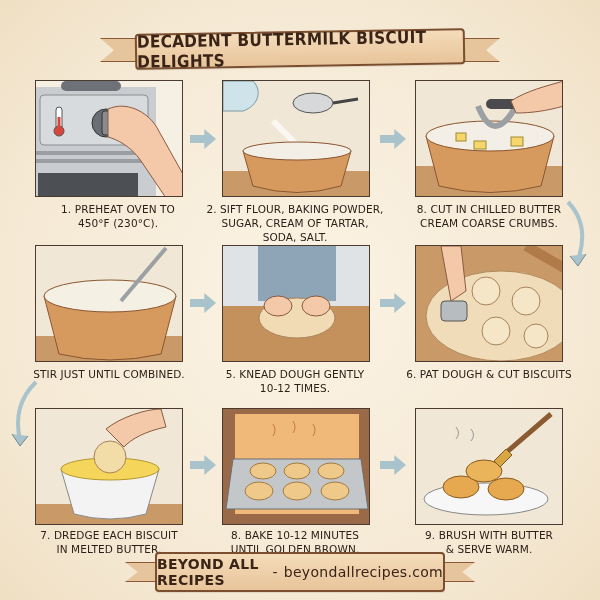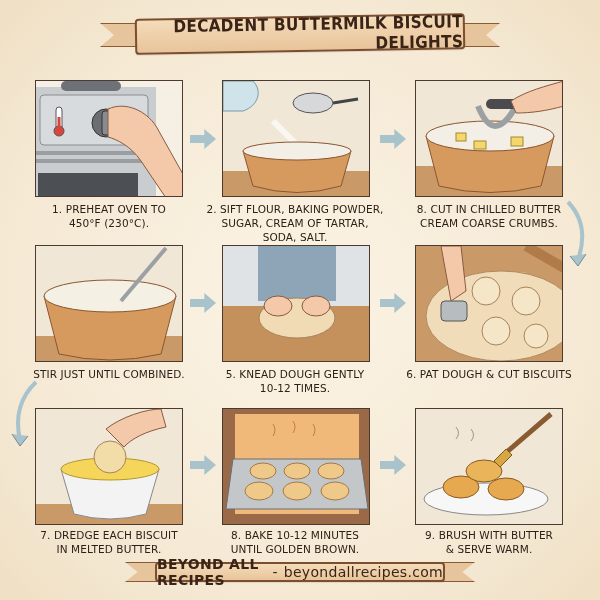--- a/index.html
+++ b/index.html
@@ -7,39 +7,39 @@
   body {
     background: radial-gradient(ellipse at center, #fbf3e4 0%, #f5e9d4 70%, #efdfc3 100%);
     font-family: "DejaVu Sans", sans-serif;
     color: #3a2a20;
     position: relative;
   }
   .banner {
     position: absolute; left: 50%; transform: translateX(-50%);
     display: flex; align-items: center; justify-content: center;
   }
-  .banner-top { top: 9px; width: 400px; height: 50px; text-align: right; }
+  .banner-top { top: 24px; width: 400px; height: 50px; }
   .banner-bottom { top: 552px; width: 350px; height: 40px; }
   .banner .tail {
     position: absolute; top: 14px; width: 40px; height: 24px;
     background: #e6c49c; border: 1.5px solid #8a5a36;
   }
   .banner-bottom .tail { top: 10px; height: 20px; width: 36px; }
   .banner .tail.left { left: 0; clip-path: polygon(0 0, 100% 0, 100% 100%, 0 100%, 35% 50%); }
   .banner .tail.right { right: 0; clip-path: polygon(0 0, 100% 0, 65% 50%, 100% 100%, 0 100%); }
   .banner .ribbon {
     position: relative; z-index: 2;
     background: linear-gradient(180deg, #f4dcba 0%, #e8c49a 100%);
     border: 2px solid #7a4e2e; border-radius: 4px;
     display: flex; align-items: center; justify-content: center;
     color: #3a2418; letter-spacing: 0.3px;
     box-shadow: 0 1px 0 rgba(0,0,0,0.08);
   }
   .banner-top .ribbon { width: 330px; height: 36px; font-size: 17px; font-weight: bold; font-family: "DejaVu Sans Condensed","DejaVu Sans", sans-serif; transform: rotate(-1deg); }
-  .banner-bottom .ribbon { width: 290px; height: 20px; font-size: 14px; }
+  .banner-bottom .ribbon { width: 290px; height: 40px; font-size: 14px; }
   .banner-bottom .ribbon .brand { font-weight: bold; margin-right: 6px; }
 
   .panel {
     position: absolute; width: 148px; height: 117px;
     border: 1.5px solid #4a3a30; background: #f3e6cf; overflow: hidden;
   }
   .caption {
     position: absolute; width: 190px; text-align: center;
     font-size: 10.5px; line-height: 14px; color: #2d2018;
     font-family: "DejaVu Sans", sans-serif; letter-spacing: 0.1px;
@@ -108,21 +108,21 @@
     <path d="M62 25 Q78 65 100 25" fill="none" stroke="#9aa0a4" stroke-width="6"></path>
     <rect x="70" y="18" width="40" height="10" rx="5" fill="#4b4b4f"></rect>
     <path d="M95 20 C110 10 130 5 148 0 L148 25 C130 30 115 32 100 32 Z" fill="#f3c9aa" stroke="#8a5a40"></path>
   </svg>
 </div>
 <svg class="curve-arrow" style="left:560px;top:200px;" viewBox="0 0 40 70">
   <path d="M8 2 Q30 25 18 60" fill="none" stroke="#a9c3cc" stroke-width="4"></path>
   <path d="M10 56 L18 66 L26 54" fill="#a9c3cc" stroke="#6f8a94"></path>
 </svg>
 
-<div class="caption" style="left:14px;top:202px;">
+<div class="caption" style="left:23px;top:202px;">
   <div>1. PREHEAT OVEN TO</div>
   <div>450°F (230°C).</div>
 </div>
 <div class="caption" style="left:200px;top:202px;">
   <div>2. SIFT FLOUR, BAKING POWDER,</div>
   <div>SUGAR, CREAM OF TARTAR,</div>
   <div>SODA, SALT.</div>
 </div>
 <div class="caption" style="left:394px;top:202px;">
   <div>8. CUT IN CHILLED BUTTER</div>

